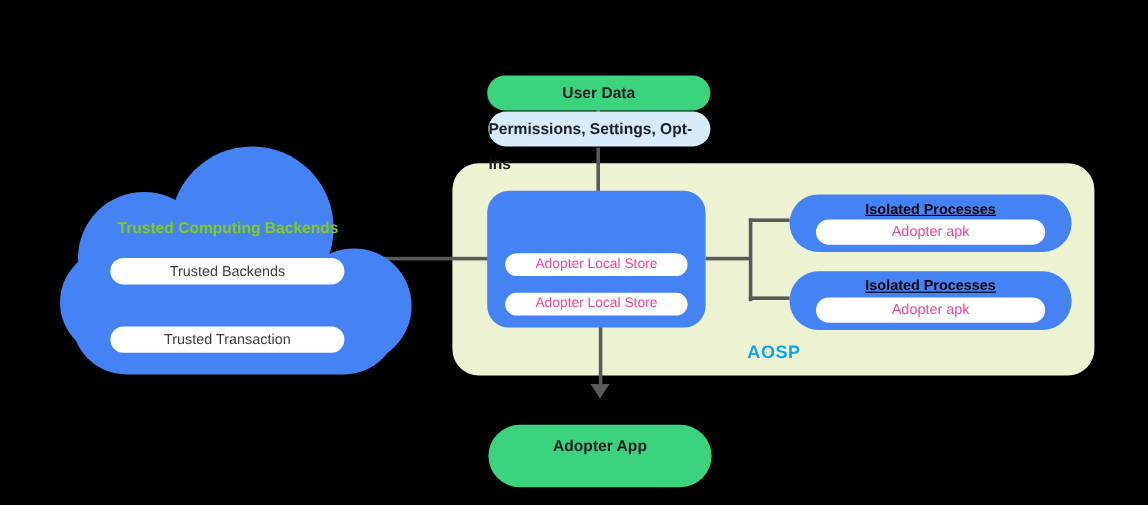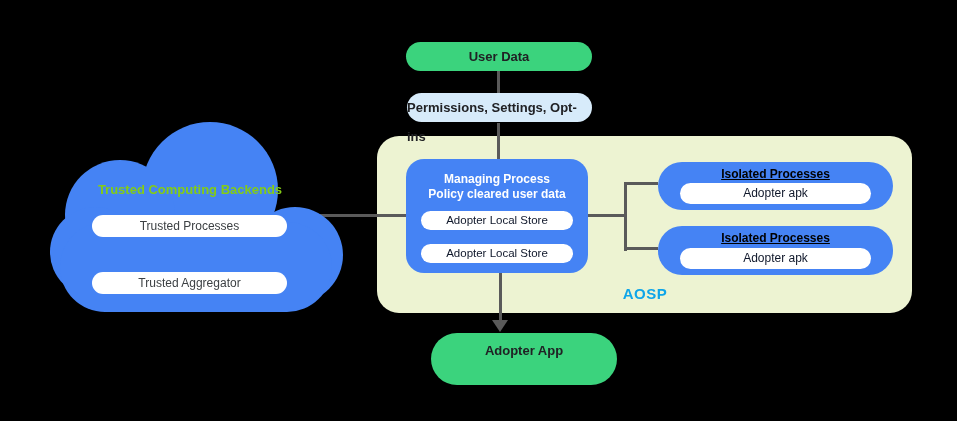--- a/index.html
+++ b/index.html
@@ -8,25 +8,25 @@
 
   
   .line{position:absolute;background:#5a5a5a;z-index:2;}
   .arrow-down{position:absolute;width:0;height:0;z-index:2;
               border-left:8px solid transparent;border-right:8px solid transparent;
               border-top:12px solid #5a5a5a;}
   .cloud-svg{position:absolute;left:40px;top:115px;z-index:3;}
 
   .node{position:absolute;z-index:4;box-sizing:border-box;}
   .green-pill{background:#3bd37d;color:#202124;font-weight:bold;font-size:13px;
-              text-align:center;}
+              text-align:center;margin-top:21px;}
   .lightblue-pill{background:#d7ebfa;color:#202124;font-weight:bold;font-size:13px;
               text-align:left;border-radius:15px;}
   .blue-box{background:#4583f4;color:#ffffff;}
-  .white-pill{position:absolute;background:#ffffff;color:#0f172a;text-align:center;
+  .white-pill{position:absolute;background:#ffffff;color:#ec4899;text-align:center;
               z-index:5;}
   .pale-box{position:absolute;left:377px;top:136px;width:535px;height:177px;
             background:#edf3d2;border-radius:22px;z-index:1;}
   .aosp-label{position:absolute;left:595px;top:285px;width:100px;text-align:center;
               font-weight:bold;font-size:15px;color:#0ea5e9;z-index:4;
               letter-spacing:0.5px;}
   .cloud-title{position:absolute;left:75px;top:182px;width:230px;text-align:center;
                color:#84cc16;font-weight:bold;font-size:13px;z-index:4;}
   .cloud-pill{position:absolute;left:92px;width:195px;height:22px;border-radius:11px;
               background:#ffffff;color:#3c4043;font-size:12px;line-height:22px;
@@ -58,35 +58,31 @@
     <g fill="#4583f4">
       <circle cx="170" cy="75" r="68"></circle>
       <circle cx="80" cy="100" r="55"></circle>
       <circle cx="55" cy="137" r="45"></circle>
       <circle cx="255" cy="140" r="48"></circle>
       <rect x="20" y="107" width="272" height="90" rx="45"></rect>
     </g>
   </svg>
 
   <div class="cloud-title">Trusted Computing Backends</div>
-  <div class="cloud-pill" style="top:215px;">Trusted Processes</div>
-  <div class="cloud-pill" style="top:272px;">Trusted Aggregator</div>
+  <div class="cloud-pill" style="top:215px;">Trusted Backends</div>
+  <div class="cloud-pill" style="top:272px;">Trusted Transaction</div>
 
   <div class="node green-pill" style="left:406px;top:42px;width:186px;height:29px;
        border-radius:15px;line-height:29px;">User Data</div>
 
   <div class="node lightblue-pill" style="left:407px;top:93px;width:185px;height:29px;
        line-height:29px;">Permissions,  Settings, Opt-ins</div>
 
   <div class="node blue-box" style="left:406px;top:159px;width:182px;height:114px;
        border-radius:18px;">
-    <div class="mng-title">
-      <div>Managing Process</div>
-      <div>Policy cleared user data</div>
-    </div>
     <div class="white-pill" style="left:15px;top:52px;width:152px;height:19px;
          border-radius:10px;font-size:11.5px;line-height:19px;">Adopter Local Store</div>
     <div class="white-pill" style="left:15px;top:85px;width:152px;height:19px;
          border-radius:10px;font-size:11.5px;line-height:19px;">Adopter Local Store</div>
   </div>
 
   <div class="node blue-box" style="left:658px;top:162px;width:235px;height:48px;
        border-radius:24px;">
     <div class="iso-title">Isolated Processes</div>
     <div class="white-pill" style="left:22px;top:21px;width:191px;height:21px;
@@ -95,18 +91,18 @@
 
   <div class="node blue-box" style="left:658px;top:226px;width:235px;height:49px;
        border-radius:24px;">
     <div class="iso-title">Isolated Processes</div>
     <div class="white-pill" style="left:22px;top:22px;width:191px;height:21px;
          border-radius:11px;font-size:12px;line-height:21px;">Adopter apk</div>
   </div>
 
   <div class="aosp-label">AOSP</div>
 
-  <div class="node green-pill" style="left:431px;top:333px;width:186px;height:52px;
+  <div class="node green-pill" style="left:407px;top:333px;width:186px;height:52px;
        border-radius:26px;">
     <div style="position:absolute;left:0;top:10px;width:100%;text-align:center;">Adopter App</div>
   </div>
 
 </div>
 
 </body></html>

